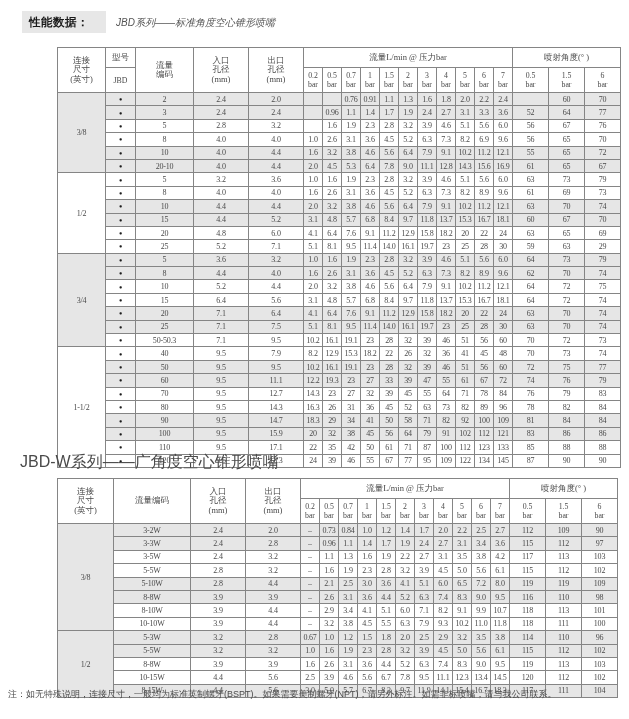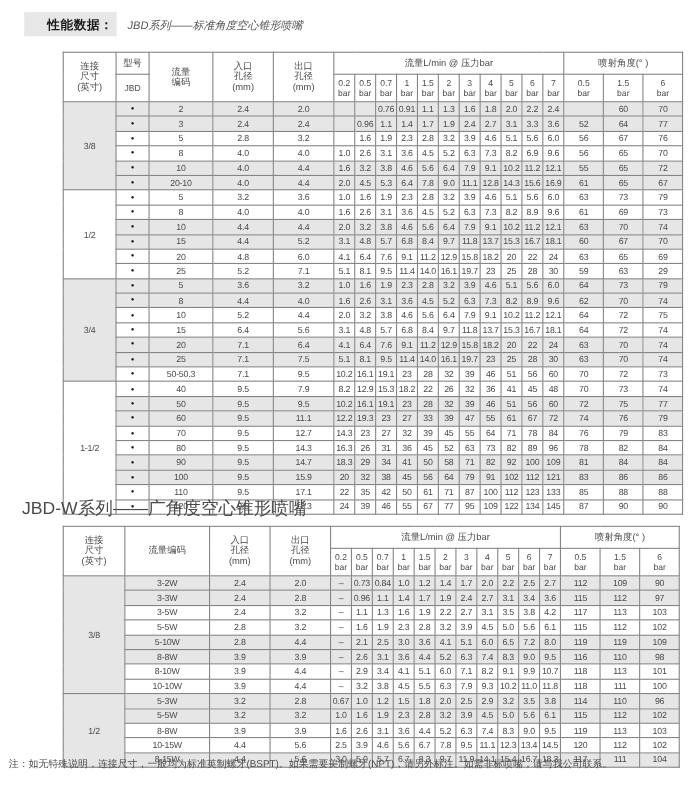--- a/index.html
+++ b/index.html
@@ -3,30 +3,30 @@
 <meta charset="utf-8">
 <style>
   html,body { margin:0; padding:0; }
   body {
     width:629px; height:719px; position:relative; overflow:hidden;
     background:#ffffff; color:#4a4a4a;
     font-family:"Liberation Sans", sans-serif;
   }
   .title-badge {
     position:absolute; left:22px; top:11px; width:84px; height:22px;
-    background:#e7e7e7; display:flex; align-items:center; padding-left:21px;
+    background:#e7e7e7; display:flex; align-items:center; padding-left:7px;
     box-sizing:border-box; font-size:11.5px; font-weight:bold; color:#1a1a1a;
     letter-spacing:0.5px;
   }
   .series-label { position:absolute; left:116px; top:16px; font-size:10px; color:#555;font-style:italic; }
   .subtitle { position:absolute; left:20px; top:452px; font-size:16px; color:#4a4a4a; }
   .footnote { position:absolute; left:8px; top:688px; width:616px; font-size:9px; color:#4a4a4a; }
   .tbl-wrap1 { position:absolute; left:57px; top:47px; width:561px; }
   .tbl-wrap2 { position:absolute; left:57px; top:478px; width:559px; }
-  table.pt { border-collapse:collapse; table-layout:fixed; width:100%; }
+  table.pt { border-collapse:collapse; table-layout:fixed; width:100%;font-family:Liberation Serif, serif; }
   .pt th, .pt td {
     border:1px solid #858585; padding:0; text-align:center; vertical-align:middle;
     font-weight:normal; overflow:hidden; white-space:nowrap;
   }
   .pt th.cn { font-size:8.5px; line-height:9.5px; color:#4a4a4a; }
   .pt tr.hr1 th { height:19px; }
   .pt tr.hr2 th { height:24px; font-size:7.8px; line-height:9px; color:#4a4a4a; }
   .pt tbody td { height:12.4px; font-size:8px; color:#4a4a4a; letter-spacing:-0.2px; }
   .pt tbody tr.sh td { background:#e6e6e6; }
   .pt tbody td.conn { background:#ffffff; font-size:8px;text-align:center; }

